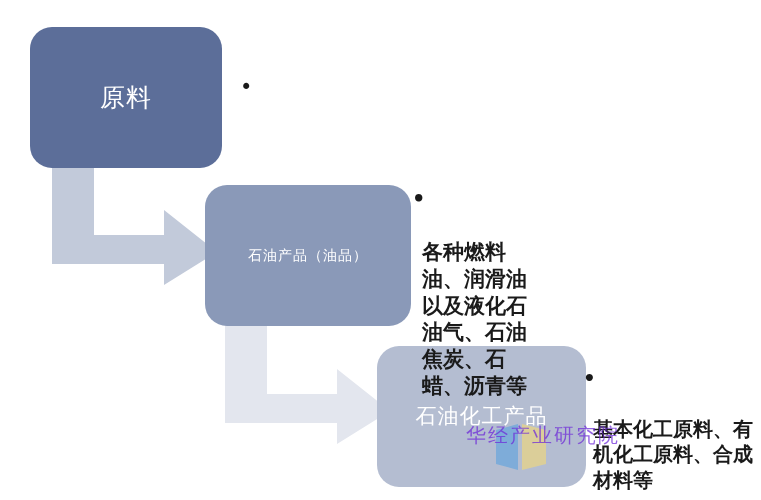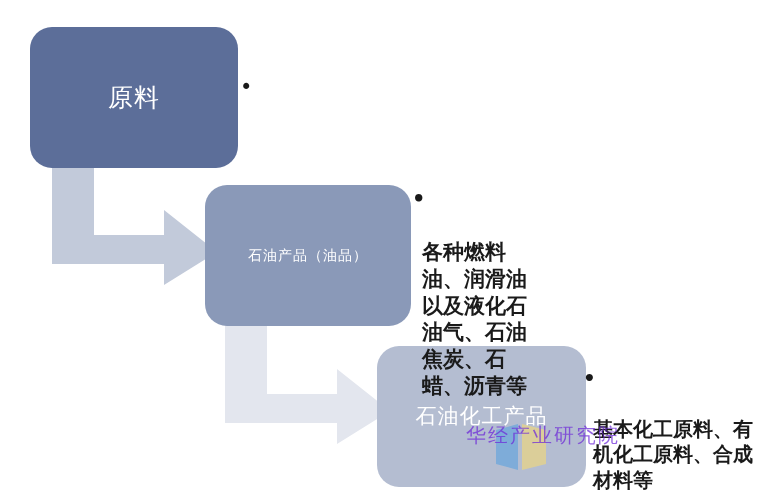--- a/index.html
+++ b/index.html
@@ -35,21 +35,21 @@
     z-index: 3;
   }
   .stage-label {
     display: block;
     width: 100%;
     letter-spacing: 1px;
   }
 
   #box-1 {
     left: 30px;  top: 27px;
-    width: 208px; height: 141px;
+    width: 192px; height: 141px;
     background: #5c6e99;
     font-size: 25px;
   }
   #box-2 {
     left: 205px; top: 185px;
     width: 206px; height: 141px;
     background: #8a99b8;
     font-size: 14px;
   }
   #box-3 {

